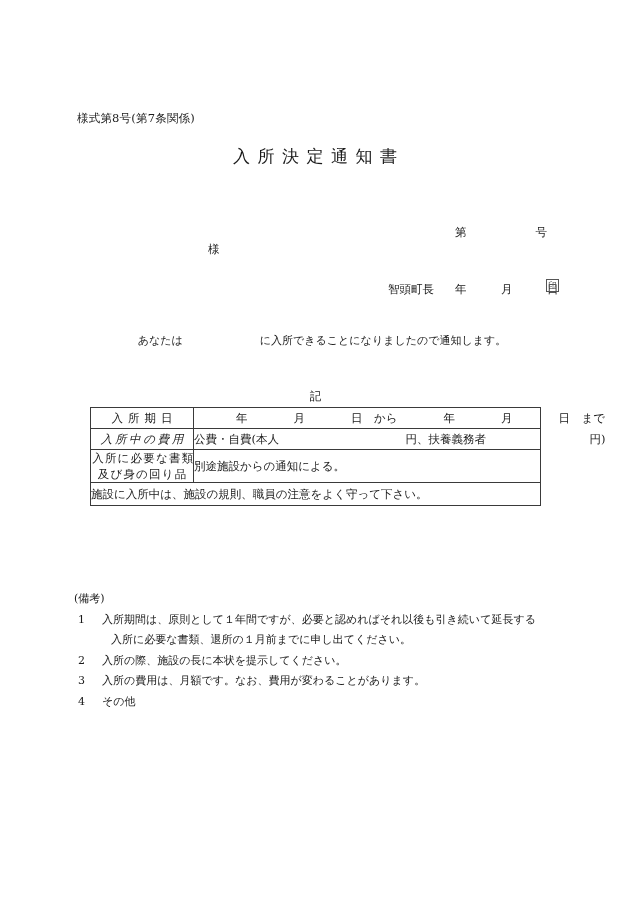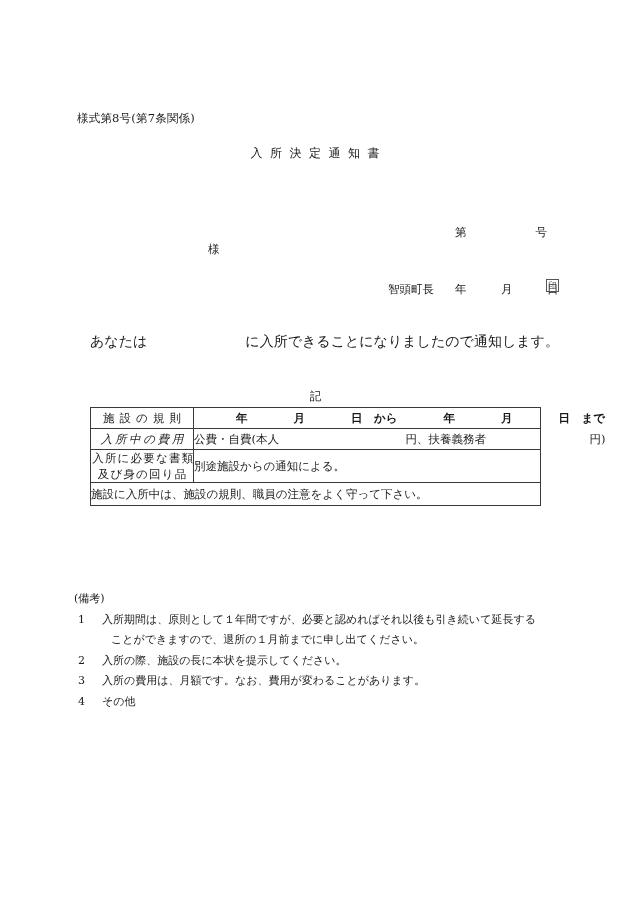--- a/index.html
+++ b/index.html
@@ -35,21 +35,21 @@
     white-space: nowrap;
   }
 
   
   .doc-title {
     position: absolute;
     left: 0;
     top: 113px;
     width: 630px;
     text-align: center;
-    font-size: 12px;
+    font-size: 17px;
     letter-spacing: 7.5px;
     text-indent: 7.5px;
     white-space: nowrap;
   }
 
   
   .meta-block {
     position: absolute;
     left: 455px;
     top: 153px;
@@ -89,22 +89,23 @@
     color: #555;
     overflow: hidden;
   }
 
   
   .body-text {
     position: absolute;
     left: 84px;
     top: 299px;
     width: 470px;
-    font-size: 14px;
+    font-size: 11px;
     line-height: 20px;
+    text-align: center;
   }
   .body-text p {
     margin: 0;
     white-space: pre;
   }
   .body-text p.indent { text-indent: 6px; }
 
   
   .ki-heading {
     position: absolute;
@@ -153,21 +154,21 @@
     letter-spacing: 1.2px;
     text-indent: 1.2px;
     text-align: center;
   }
   .value-cell {
     padding: 4px 8px;
     line-height: 16px;
     white-space: pre;
     height: 20px;
   }
-  .value-cell.center-ish { padding-left: 42px; font-weight: bold; }
+  .value-cell.center-ish { padding-left: 42px; }
   .full-cell {
     padding: 8px 8px 8px 22px;
     line-height: 16px;
     white-space: pre;
     height: 22px;
   }
 
   
   .remarks {
     position: absolute;
@@ -213,21 +214,21 @@
 
   <div class="body-text">
     <p class="indent">あなたは　　　　　　　に入所できることになりましたので通知します。</p>
   </div>
 
   <div class="ki-heading">記</div>
 
   <table class="main-table">
     <tbody>
       <tr>
-        <td class="label-cell"><span class="label-spread">施設の規則</span></td>
+        <td class="label-cell"><span class="label-spread">入所期日</span></td>
         <td class="value-cell center-ish">年　　　　月　　　　日　から　　　　年　　　　月　　　　日　まで</td>
       </tr>
       <tr>
         <td class="label-cell"><span class="label-spread-tight">入所中の費用</span></td>
         <td class="value-cell">公費・自費(本人　　　　　　　　　　　円、扶養義務者　　　　　　　　　円)</td>
       </tr>
       <tr>
         <td class="label-cell"><span class="label-spread-loose">入所に必要な書類</span><span class="label-spread-loose">及び身の回り品</span></td>
         <td class="value-cell">別途施設からの通知による。</td>
       </tr>
@@ -235,21 +236,21 @@
         <td class="full-cell" colspan="2">施設に入所中は、施設の規則、職員の注意をよく守って下さい。</td>
       </tr>
     </tbody>
   </table>
 
   <div class="remarks">
     <div class="remarks-title">(備考)</div>
 
     <div class="remark-row">
       <span class="remark-num">1</span>
-      <span class="remark-text"><span>入所期間は、原則として１年間ですが、必要と認めればそれ以後も引き続いて延長する</span><span class="cont">ことができますので、退所の１月前までに申し出てください。</span></span>
+      <span class="remark-text"><span>入所期間は、原則として１年間ですが、必要と認めればそれ以後も引き続いて延長する</span><span class="cont">入所に必要な書類、退所の１月前までに申し出てください。</span></span>
     </div>
 
     <div class="remark-row">
       <span class="remark-num">2</span>
       <span class="remark-text">入所の際、施設の長に本状を提示してください。</span>
     </div>
 
     <div class="remark-row">
       <span class="remark-num">3</span>
       <span class="remark-text">入所の費用は、月額です。なお、費用が変わることがあります。</span>

